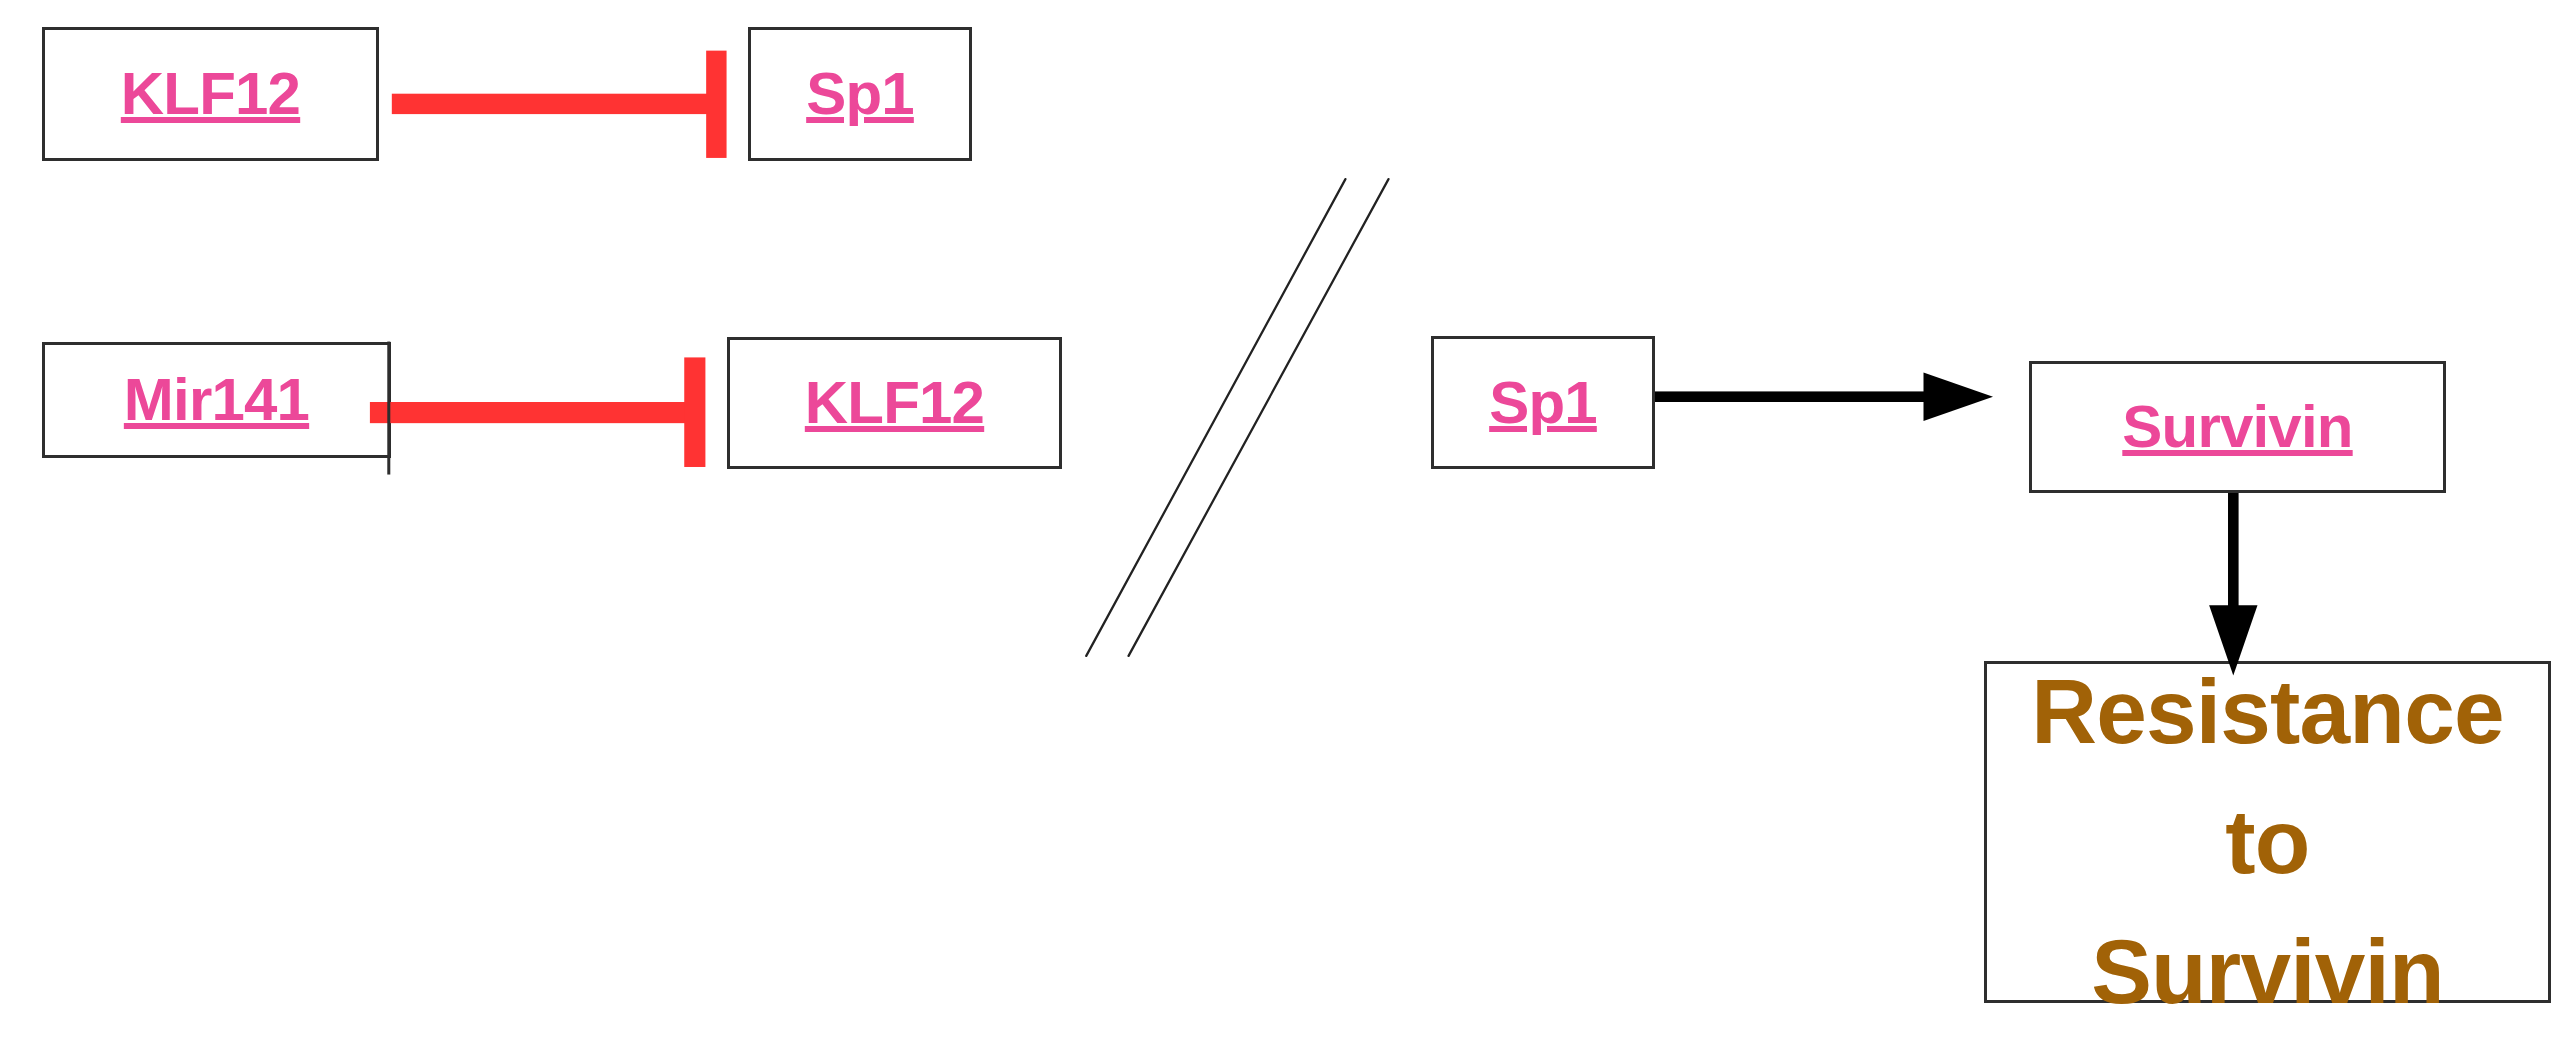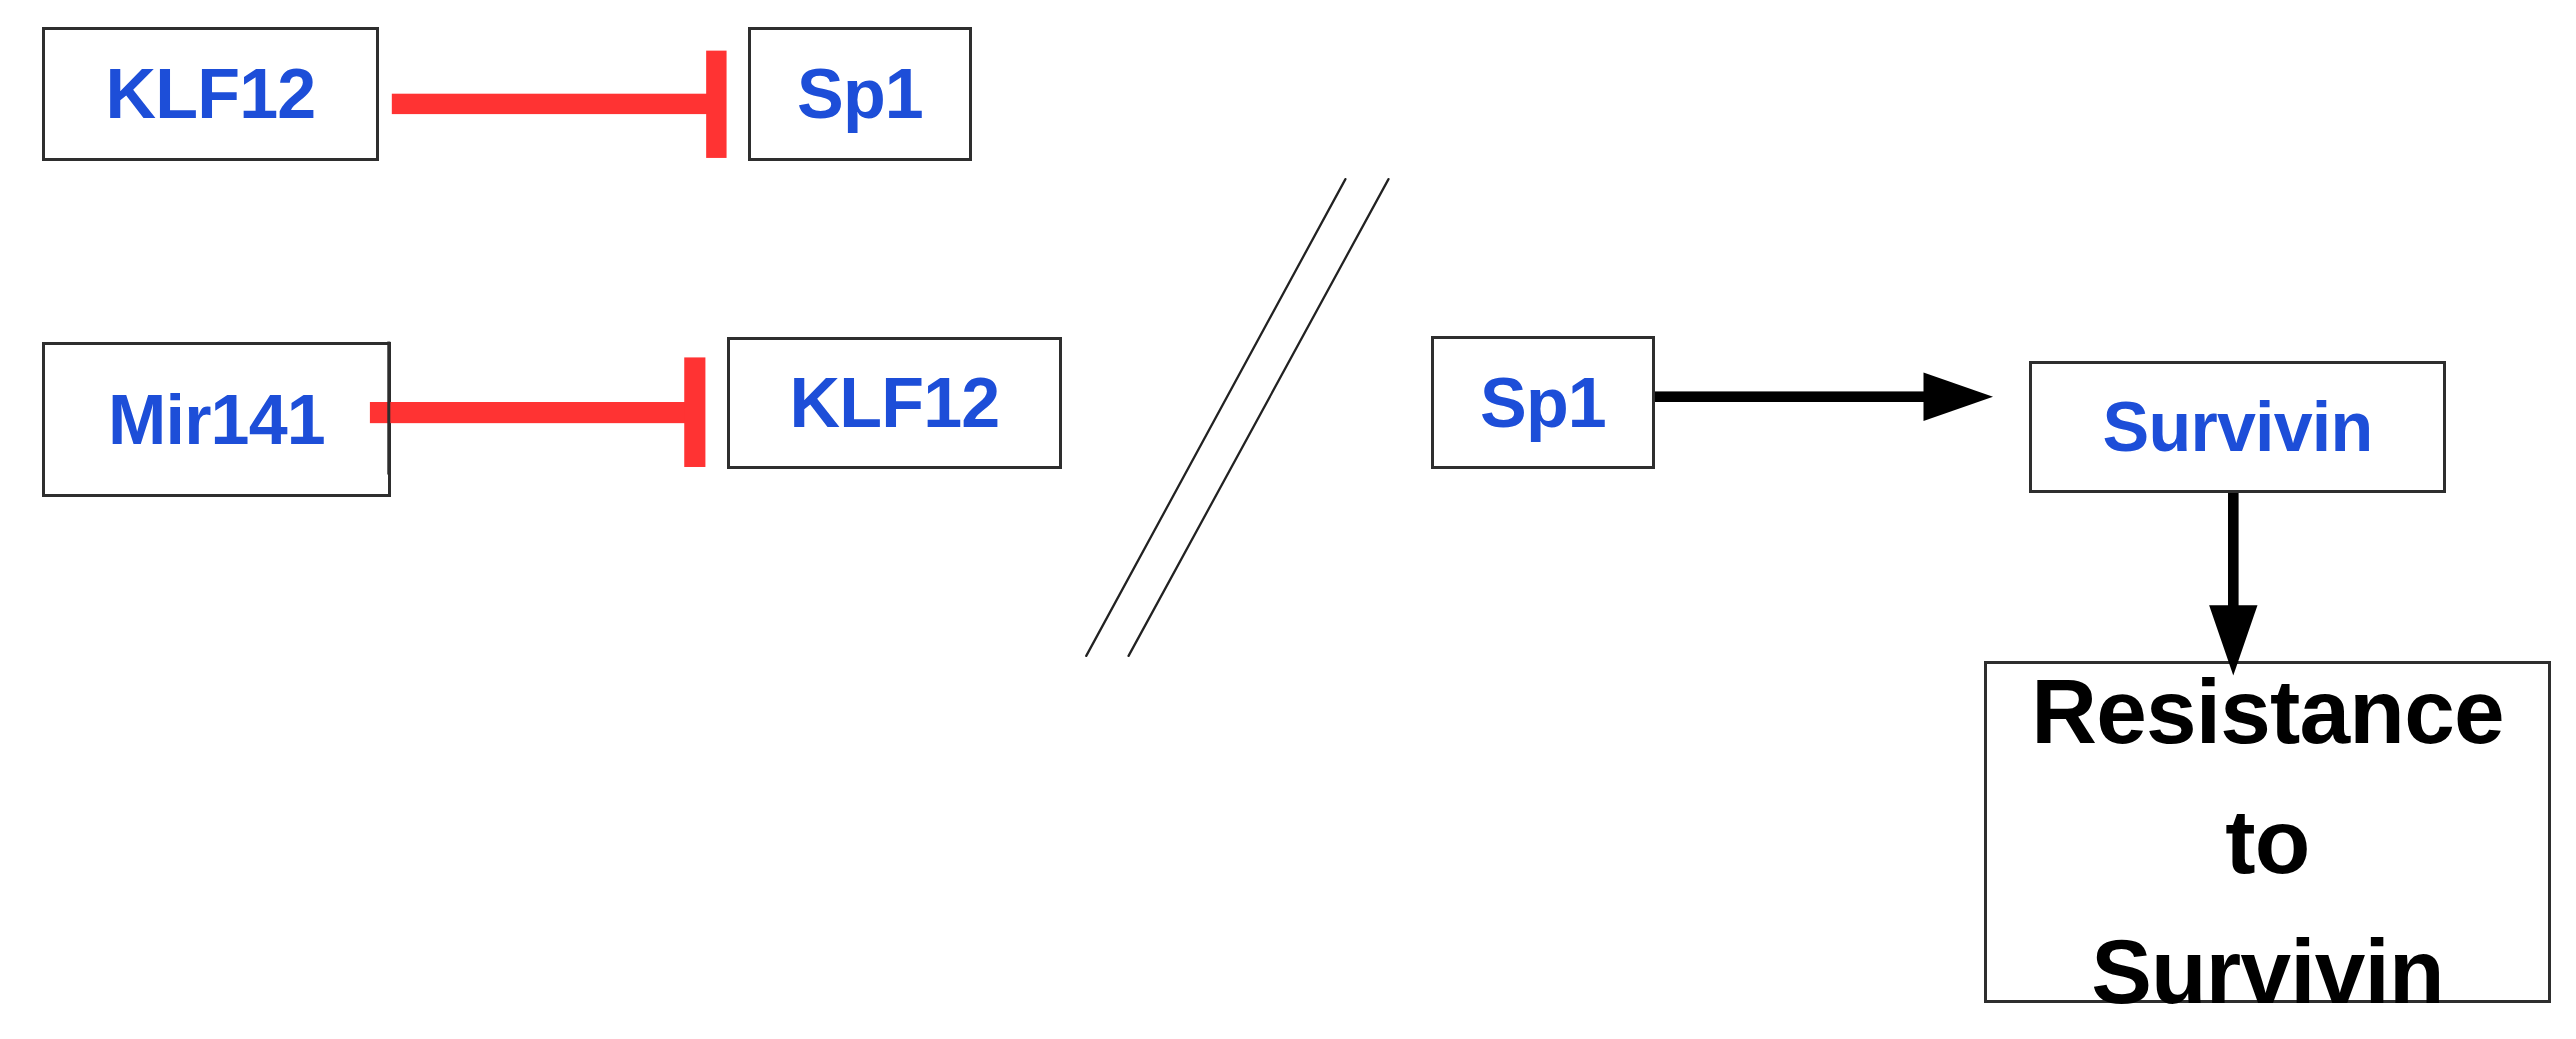--- a/index.html
+++ b/index.html
@@ -32,34 +32,35 @@
       box-sizing: border-box;
       border: 3px solid #2e2e2e;
       background: #ffffff;
       display: flex;
       align-items: center;
       justify-content: center;
       z-index: 2;
     }
     .node .label {
       font-weight: bold;
-      font-size: 70px;
+      font-size: 60px;
       line-height: 1;
-      color: #1d4ed8;
+      color: #ec4899;
       white-space: nowrap;
       letter-spacing: -0.8px;
+      text-decoration: underline;
     }
     .node.multi {
       flex-direction: column;
     }
     .node.multi .line {
       font-weight: bold;
       font-size: 91px;
       line-height: 104px;
-      color: #000000;
+      color: #a16207;
       text-align: center;
       white-space: nowrap;
       letter-spacing: -0.8px;
       margin-top: 26px;
     }
     svg.overlay {
       position: absolute;
       left: 0; top: 0;
       width: 2576px;
       height: 1039px;
@@ -95,21 +96,21 @@
   </svg>
 
   <div class="node" style="left:42px; top:27px; width:337px; height:134px;">
     <span class="label">KLF12</span>
   </div>
 
   <div class="node" style="left:748px; top:27px; width:224px; height:134px;">
     <span class="label">Sp1</span>
   </div>
 
-  <div class="node" style="left:42px; top:342px; width:349px; height:155px;">
+  <div class="node" style="left:42px; top:342px; width:349px; height:116px;">
     <span class="label">Mir141</span>
   </div>
 
   <div class="node" style="left:727px; top:337px; width:335px; height:132px;">
     <span class="label">KLF12</span>
   </div>
 
   <div class="node" style="left:1431px; top:336px; width:224px; height:133px;">
     <span class="label">Sp1</span>
   </div>

